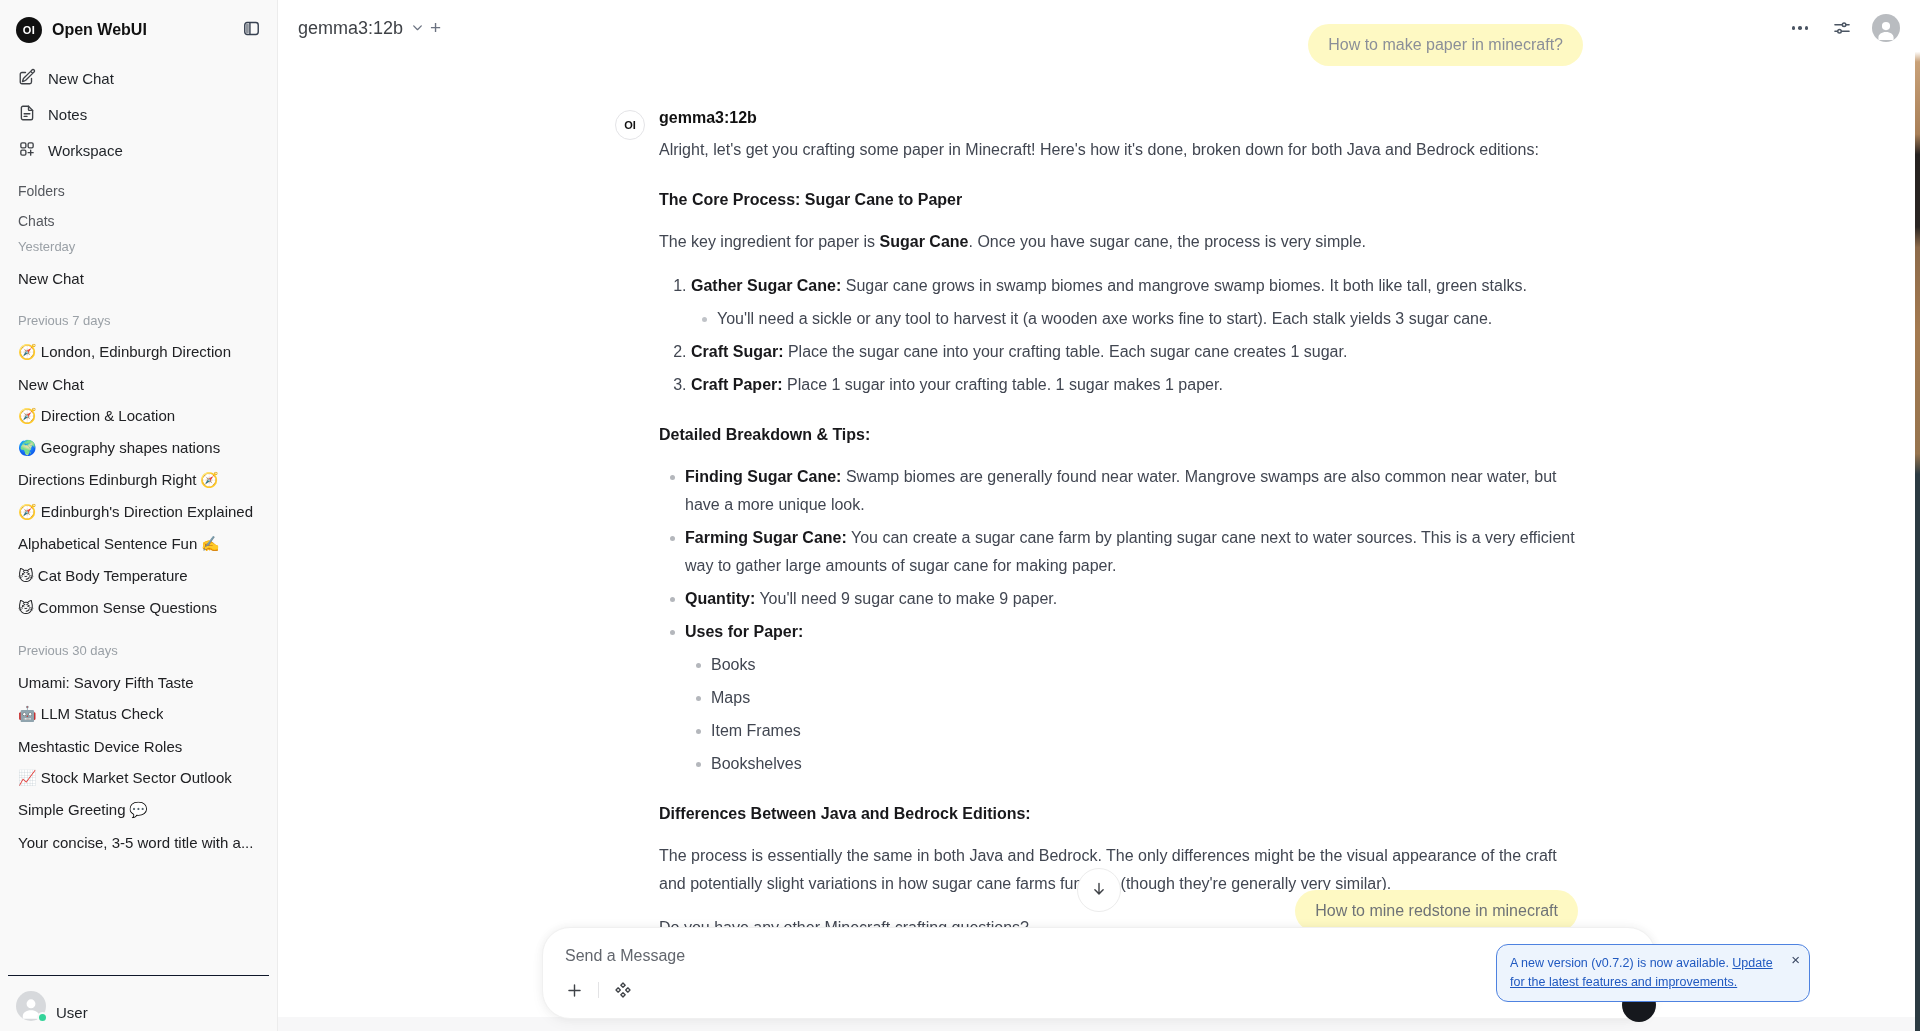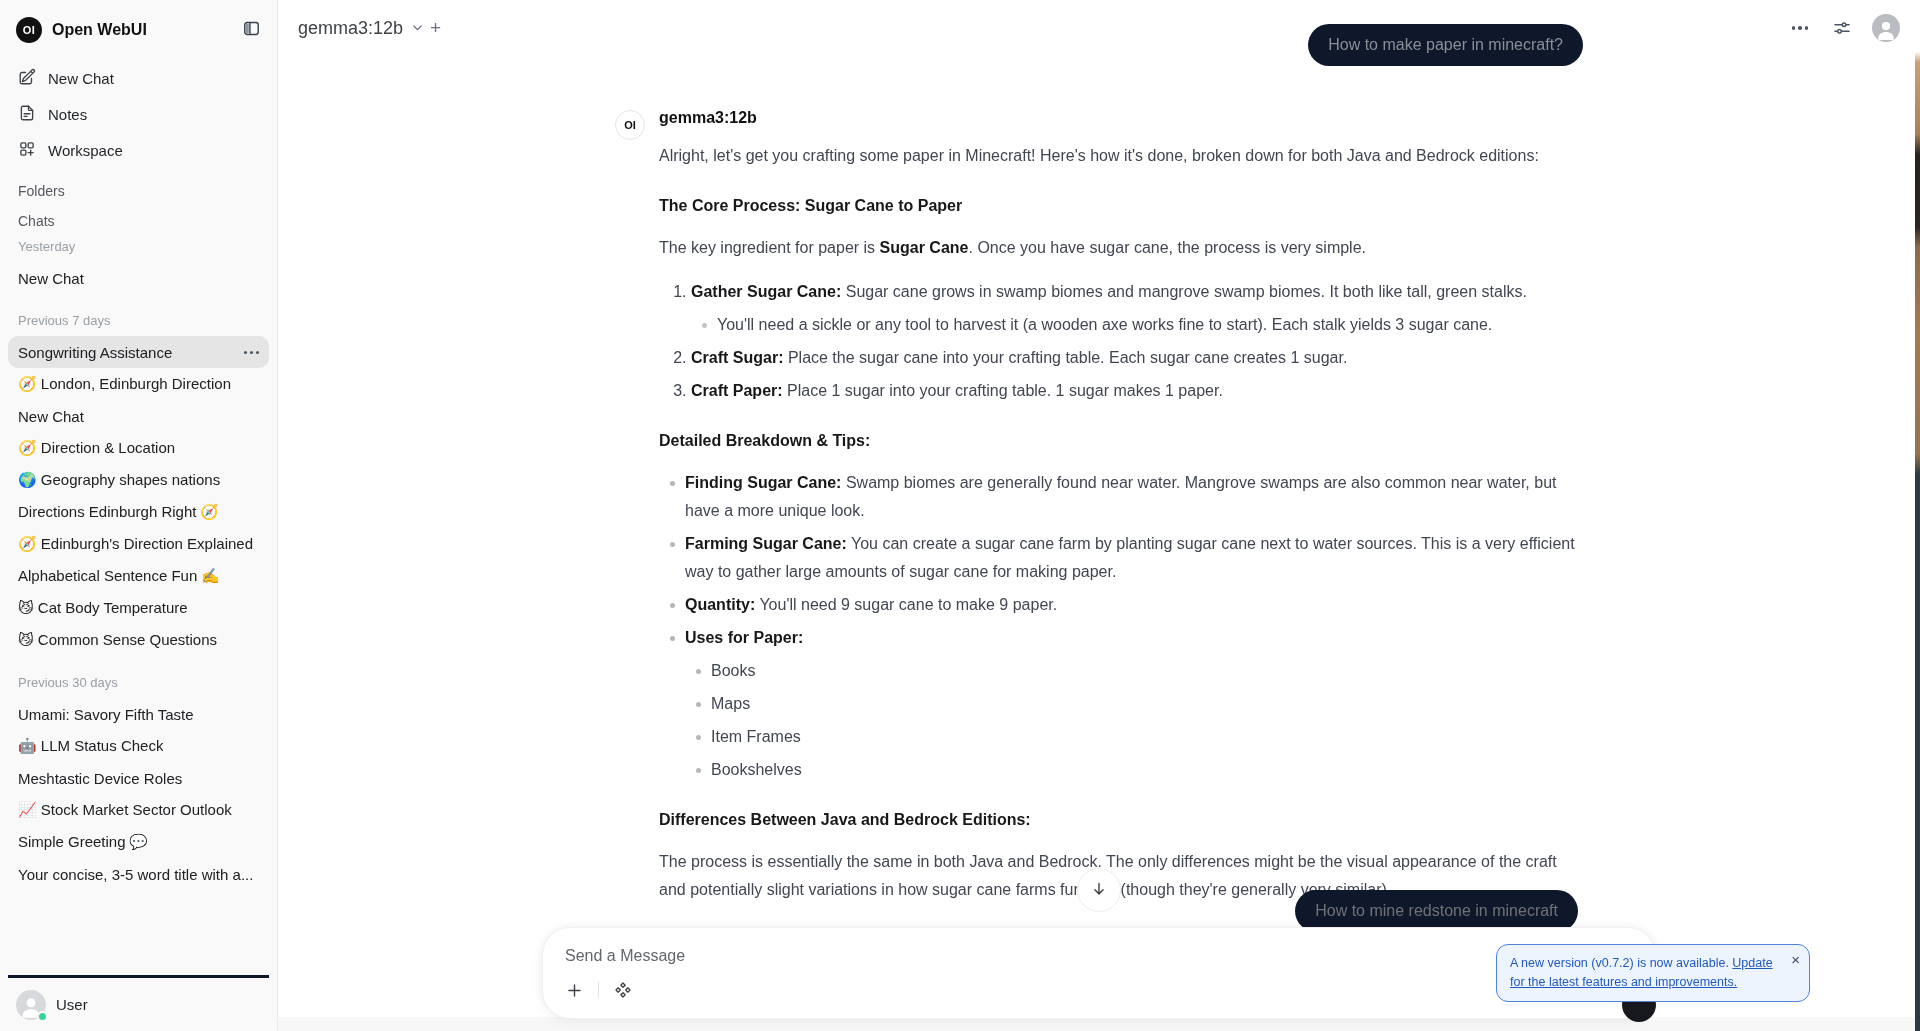--- a/index.html
+++ b/index.html
@@ -28,22 +28,22 @@
   .group-label { font-size:13px; color:#9aa0a6; padding:0 10px; height:20px;
     display:flex; align-items:center; margin-top:16px; }
   .group-items { margin-top:6px; }
   .chat-item { display:flex; align-items:center; height:32px; padding:0 10px;
     font-size:15px; color:#202124; border-radius:10px; cursor:pointer; white-space:nowrap;
     overflow:hidden; }
   .chat-item.selected { background:#e5e5e6; }
   .chat-item .title { overflow:hidden; text-overflow:ellipsis; }
   .dots { margin-left:auto; display:flex; gap:3px; align-items:center; }
   .dots i { width:3px; height:3px; border-radius:50%; background:#4b5563; }
-  .sb-footer { margin-top:auto; border-top:3px solid #0f172a; padding:10px 8px;
-    display:flex; align-items:center; gap:10px; height:56px; cursor:pointer; }
+  .sb-footer { margin-top:auto; border-top:1px solid #0f172a; padding:10px 8px;
+    display:flex; align-items:flex-end; gap:10px; height:56px; cursor:pointer; }
   .user-avatar { position:relative; width:30px; height:30px; }
   .user-avatar .circ { width:30px; height:30px; border-radius:50%; background:#d7d9dc;
     display:flex; align-items:flex-end; justify-content:center; overflow:hidden; }
   .status-dot { position:absolute; right:-2px; bottom:-2px; width:11px; height:11px;
     border-radius:50%; background:#34d399; border:2px solid #f9f9f9; }
   .user-name { font-size:15px; font-weight:500; color:#1f2328; }
 
   
   .main { flex:1; position:relative; background:#fff; height:100%; overflow:hidden; }
   .topbar { position:absolute; top:0; left:0; right:0; height:56px; display:flex;
@@ -53,32 +53,32 @@
     font-weight:500; color:#3f4247; cursor:pointer; }
   .model-plus { font-size:19px; color:#6b7280; margin-left:6px; cursor:pointer; }
   .top-right { margin-left:auto; display:flex; align-items:center; gap:20px; }
   .ellipsis-btn { display:flex; gap:3px; cursor:pointer; padding:4px; }
   .ellipsis-btn i { width:3.5px; height:3.5px; border-radius:50%; background:#4b5563; }
   .avatar-sm { width:28px; height:28px; border-radius:50%; background:#b9bcc0;
     overflow:hidden; display:flex; align-items:flex-end; justify-content:center; cursor:pointer; }
 
   .chat-col { position:absolute; top:0; bottom:0; left:50%; transform:translateX(-50%);
     width:968px; padding-top:24px; }
-  .bubble { background:#0f172a; border-radius:22px; padding:10px 20px; font-size:16px;
+  .bubble { background:#fef9c3; border-radius:22px; padding:10px 20px; font-size:16px;
     color:#8b8f98; line-height:22px; width:max-content; }
   .bubble-right { margin-left:auto; }
 
   .message { display:flex; gap:14px; margin-top:40px; }
   .msg-avatar { width:30px; height:30px; border-radius:50%; background:#fff;
     border:1px solid #e4e4e7; color:#111; font-size:11px; font-weight:700;
     display:flex; align-items:center; justify-content:center; flex:0 0 30px; margin-top:4px; }
   .msg-body { flex:1; min-width:0; }
   .msg-name { font-size:16px; font-weight:700; color:#111; line-height:24px; }
   .md { font-size:16px; color:#414651; }
-  .md p { line-height:28px; margin:12px 0 16px; }
+  .md p { line-height:28px; margin:6px 0 16px; }
   .md .md-h { font-weight:700; color:#18181b; line-height:28px; margin:22px 0 14px; }
   .md strong { color:#18181b; font-weight:700; }
   .md ol { margin:14px 0 14px 0; padding-left:32px; }
   .md ol > li { line-height:28px; margin-bottom:5px; }
   .md ul.tips { margin:14px 0; padding-left:0; list-style:none; }
   .md ul.tips > li, .md ul.subs > li { position:relative; padding-left:26px;
     line-height:28px; margin-bottom:5px; list-style:none; }
   .md ul.tips > li::before, .md ul.subs > li::before { content:""; position:absolute;
     left:11px; top:12px; width:5px; height:5px; border-radius:50%; background:#b4b7bc; }
   .md ul.subs { margin:5px 0 0 0; padding-left:0; }
@@ -178,28 +178,20 @@
 
     <div class="group-label" style="margin-top:4px">Yesterday</div>
     <div class="group-items">
       <div class="chat-item">
           <span class="title">New Chat</span>
         </div>
     </div>
 
     <div class="group-label">Previous 7 days</div>
     <div class="group-items">
-      <div class="chat-item selected">
-        <span class="title">Songwriting Assistance</span>
-        <span class="dots">
-            <i></i>
-            <i></i>
-            <i></i>
-          </span>
-      </div>
       <div class="chat-item">
           <span class="title">🧭 London, Edinburgh Direction</span>
         </div>
       <div class="chat-item">
           <span class="title">New Chat</span>
         </div>
       <div class="chat-item">
           <span class="title">🧭 Direction &amp; Location</span>
         </div>
       <div class="chat-item">

